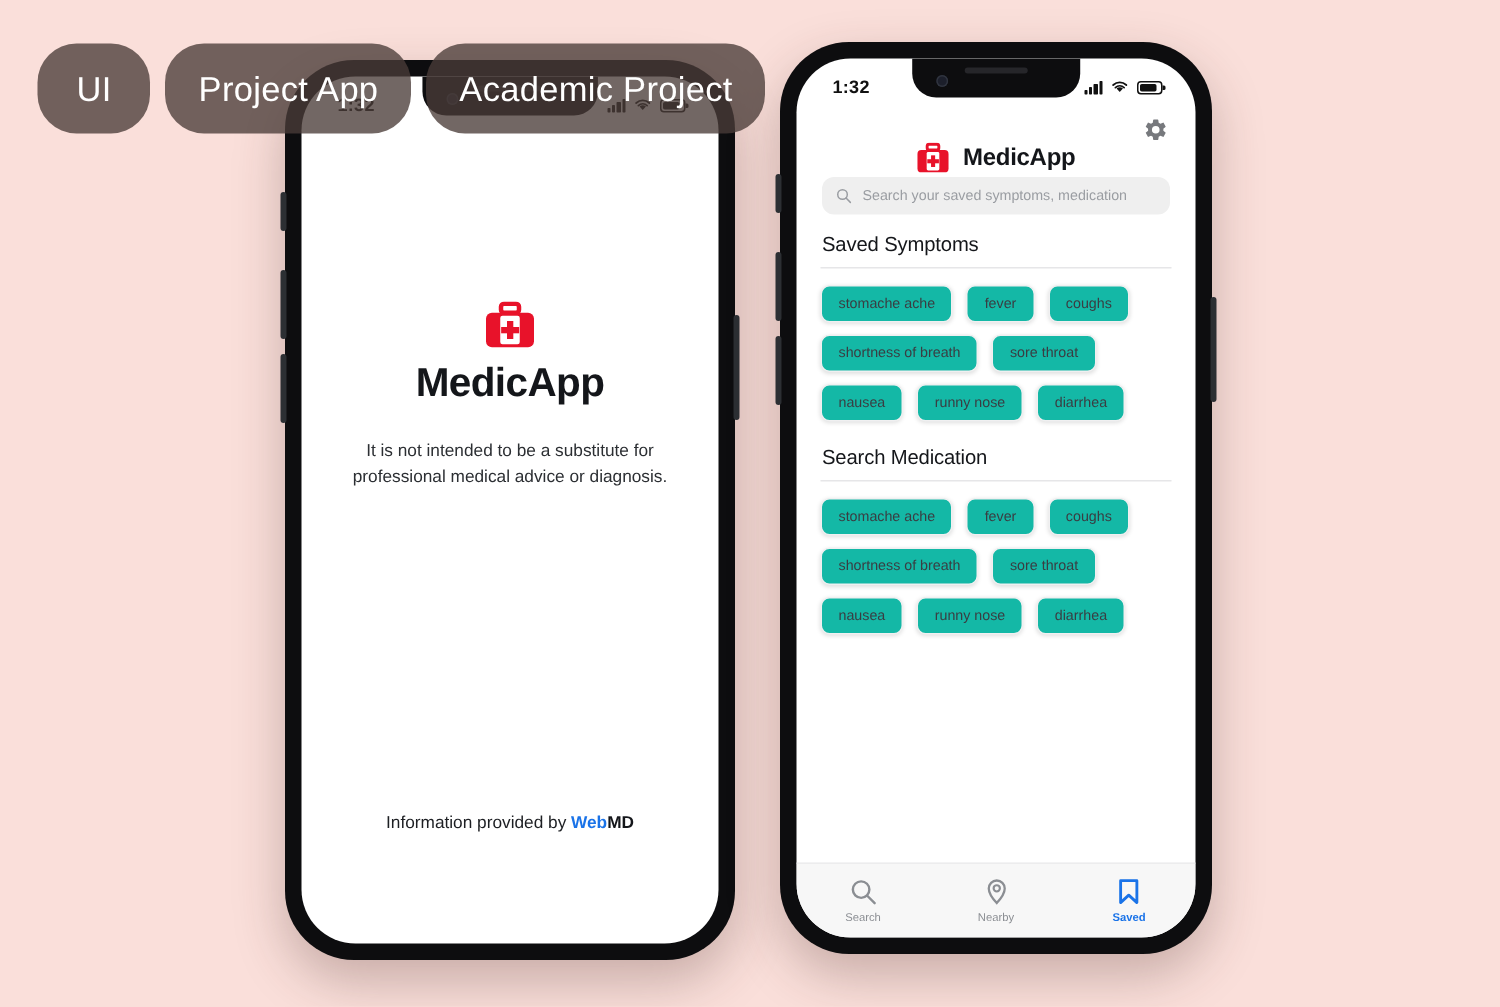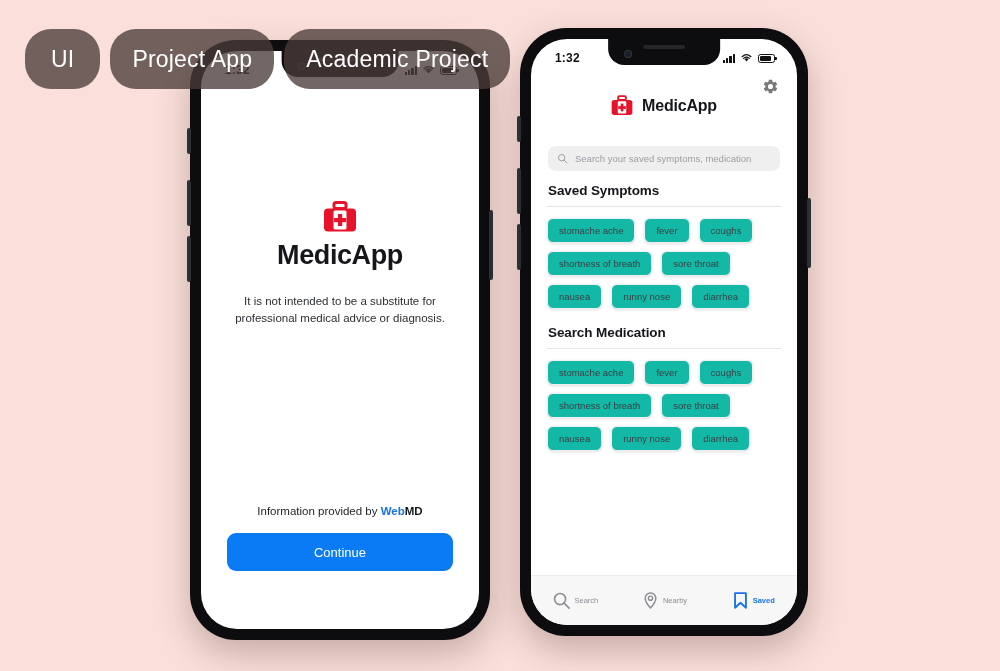--- a/index.html
+++ b/index.html
@@ -190,21 +190,21 @@
     justify-content: center;
     gap: 9px;
     margin-top: 24px;
   }
   .app-header-name {
     font-size: 16px;
     font-weight: 700;
     color: #14161a;
     letter-spacing: -0.2px;
   }
-  .search-wrap { padding: 0 17px; margin-top: 30px; }
+  .search-wrap { padding: 0 17px; margin-top: 2px; }
   .search-box {
     height: 25px;
     background: #efefef;
     border-radius: 8px;
     display: flex;
     align-items: center;
     gap: 7px;
     padding: 0 9px;
   }
   .search-box input {
@@ -214,21 +214,21 @@
     outline: none;
     font-family: inherit;
     font-size: 9.5px;
     color: #33363a;
   }
   .search-box input::placeholder { color: #9a9da2; }
 
   .section { padding: 0 14px; }
   .section-title {
     font-size: 13.5px;
-    font-weight: 700;
+    font-weight: 400;
     color: #14161a;
     padding: 12px 3px 8px;
     letter-spacing: -0.1px;
   }
   .divider { height: 1px; background: #e6e6e8; margin: 0 2px; }
   .chip-wrap {
     display: flex;
     flex-wrap: wrap;
     gap: 8px 9px;
     padding: 11px 2px 4px;
@@ -250,21 +250,21 @@
     margin-top: auto;
     height: 50px;
     background: #f7f7f7;
     border-top: 1px solid #ececed;
     display: flex;
     align-items: center;
   }
   .nav-item {
     flex: 1;
     display: flex;
-    flex-direction: row;
+    flex-direction: column;
     align-items: center;
     justify-content: center;
     gap: 3px;
     cursor: pointer;
   }
   .nav-label { font-size: 7.5px; color: #8b8e93; }
   .nav-item.active .nav-label { color: #1a73e8; font-weight: 600; }
 </style>
 </head>
 <body>
@@ -312,21 +312,20 @@
         </svg>
         <div class="brand-title">MedicApp</div>
       </div>
 
       <div class="disclaimer">
         <p>It is not intended to be a substitute for professional medical advice or diagnosis.</p>
       </div>
 
       <div class="p1-footer">
         <div class="provided"><span>Information provided by </span><span class="web">Web</span><span class="md">MD</span></div>
-        <button class="continue-btn">Continue</button>
       </div>
     </div>
   </div>
 </div>
 
 <div class="phone" id="phone2" style="left:520px; top:28px; width:288px; height:608px;">
   <div class="btn-side btn-left" style="top:88px; height:26px;"></div>
   <div class="btn-side btn-left" style="top:140px; height:46px;"></div>
   <div class="btn-side btn-left" style="top:196px; height:46px;"></div>
   <div class="btn-side btn-right" style="top:170px; height:70px;"></div>

